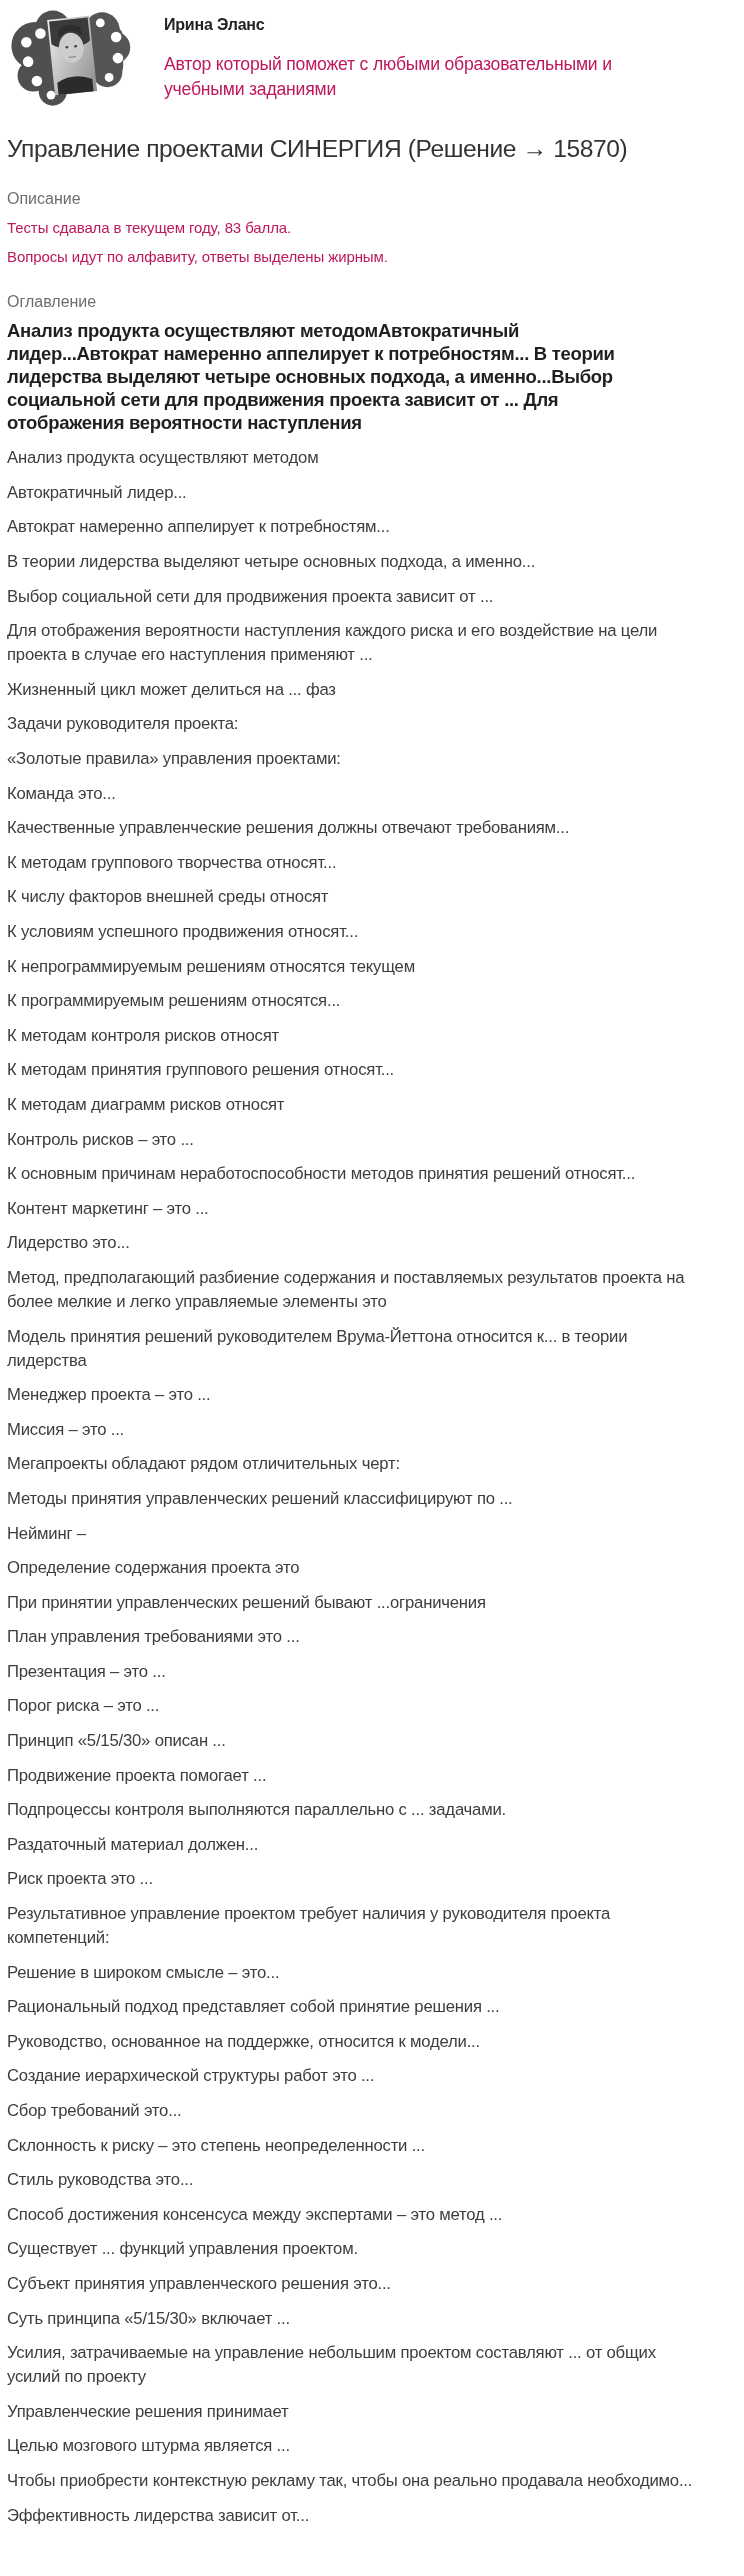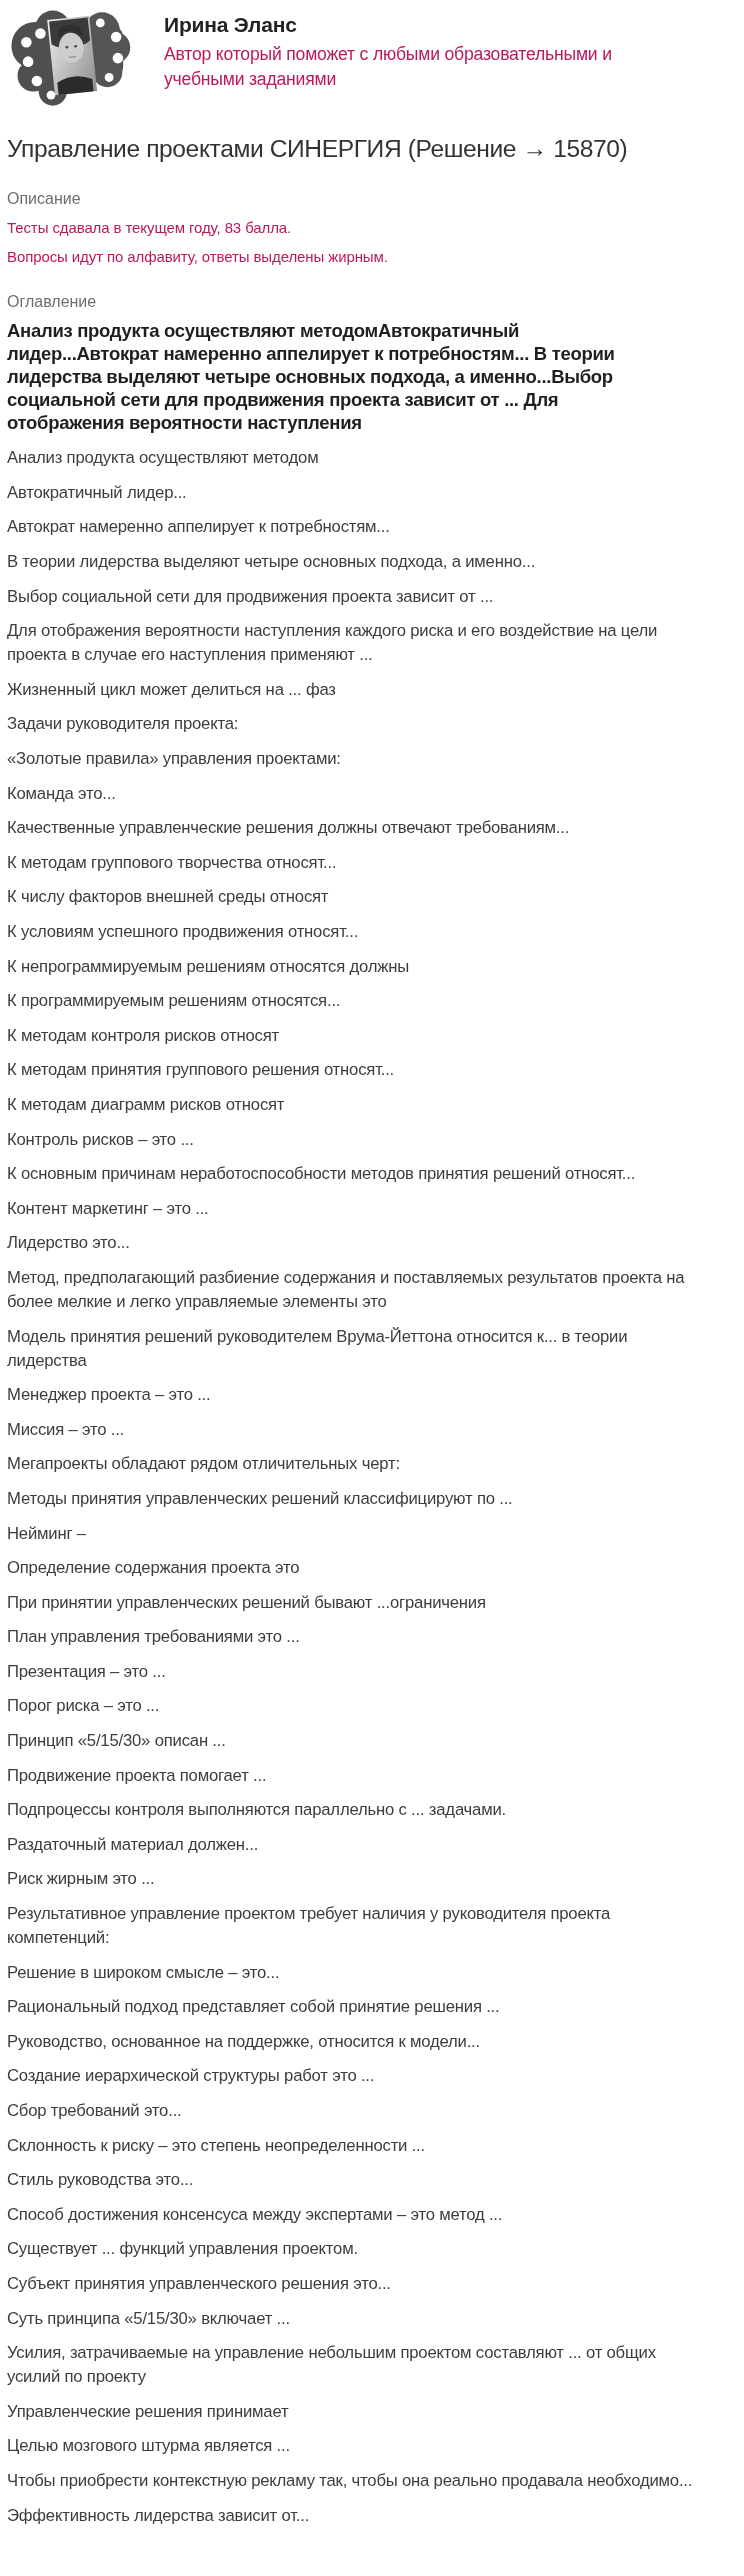--- a/index.html
+++ b/index.html
@@ -10,22 +10,22 @@
     color: #3d3d3d;
     -webkit-font-smoothing: antialiased;
   }
   .page { padding: 7px 7px 21px 7px; box-sizing: border-box; }
 
   
   .author { display: flex; gap: 32px; align-items: flex-start; }
   .avatar-wrap { width: 125px; height: 104px; flex: 0 0 auto; }
   .author-meta { padding-top: 5.3px; }
   .author-name {
-    font-size: 21px; font-weight: 700; color: #222222;
-    line-height: 26px; margin-bottom: 4px; letter-spacing: -0.2px;
+    font-size: 16px; font-weight: 700; color: #222222;
+    line-height: 26px; margin-bottom: 14px; letter-spacing: -0.2px;
   }
   .author-tagline {
     font-size: 17.6px; color: #be185d; line-height: 24.6px;
     max-width: 506px; letter-spacing: -0.2px;
   }
 
   
   .title {
     font-size: 24.6px; font-weight: 400; color: #333333;
     line-height: 30px; margin: 23px 0 0 0; letter-spacing: -0.4px;
@@ -145,21 +145,21 @@
       <p class="toc-item">Команда это...</p>
 
       <p class="toc-item">Качественные управленческие решения должны отвечают требованиям...</p>
 
       <p class="toc-item">К методам группового творчества относят...</p>
 
       <p class="toc-item">К числу факторов внешней среды относят</p>
 
       <p class="toc-item">К условиям успешного продвижения относят...</p>
 
-      <p class="toc-item">К непрограммируемым решениям относятся должны</p>
+      <p class="toc-item">К непрограммируемым решениям относятся текущем</p>
 
       <p class="toc-item">К программируемым решениям относятся...</p>
 
       <p class="toc-item">К методам контроля рисков относят</p>
 
       <p class="toc-item">К методам принятия группового решения относят...</p>
 
       <p class="toc-item">К методам диаграмм рисков относят</p>
 
       <p class="toc-item">Контроль рисков – это ...</p>
@@ -195,21 +195,21 @@
       <p class="toc-item">Порог риска – это ...</p>
 
       <p class="toc-item">Принцип «5/15/30» описан ...</p>
 
       <p class="toc-item">Продвижение проекта помогает ...</p>
 
       <p class="toc-item">Подпроцессы контроля выполняются параллельно с ... задачами.</p>
 
       <p class="toc-item">Раздаточный материал должен...</p>
 
-      <p class="toc-item">Риск жирным это ...</p>
+      <p class="toc-item">Риск проекта это ...</p>
 
       <p class="toc-item">Результативное управление проектом требует наличия у руководителя проекта компетенций:</p>
 
       <p class="toc-item">Решение в широком смысле – это...</p>
 
       <p class="toc-item">Рациональный подход представляет собой принятие решения ...</p>
 
       <p class="toc-item">Руководство, основанное на поддержке, относится к модели...</p>
 
       <p class="toc-item">Создание иерархической структуры работ это ...</p>

